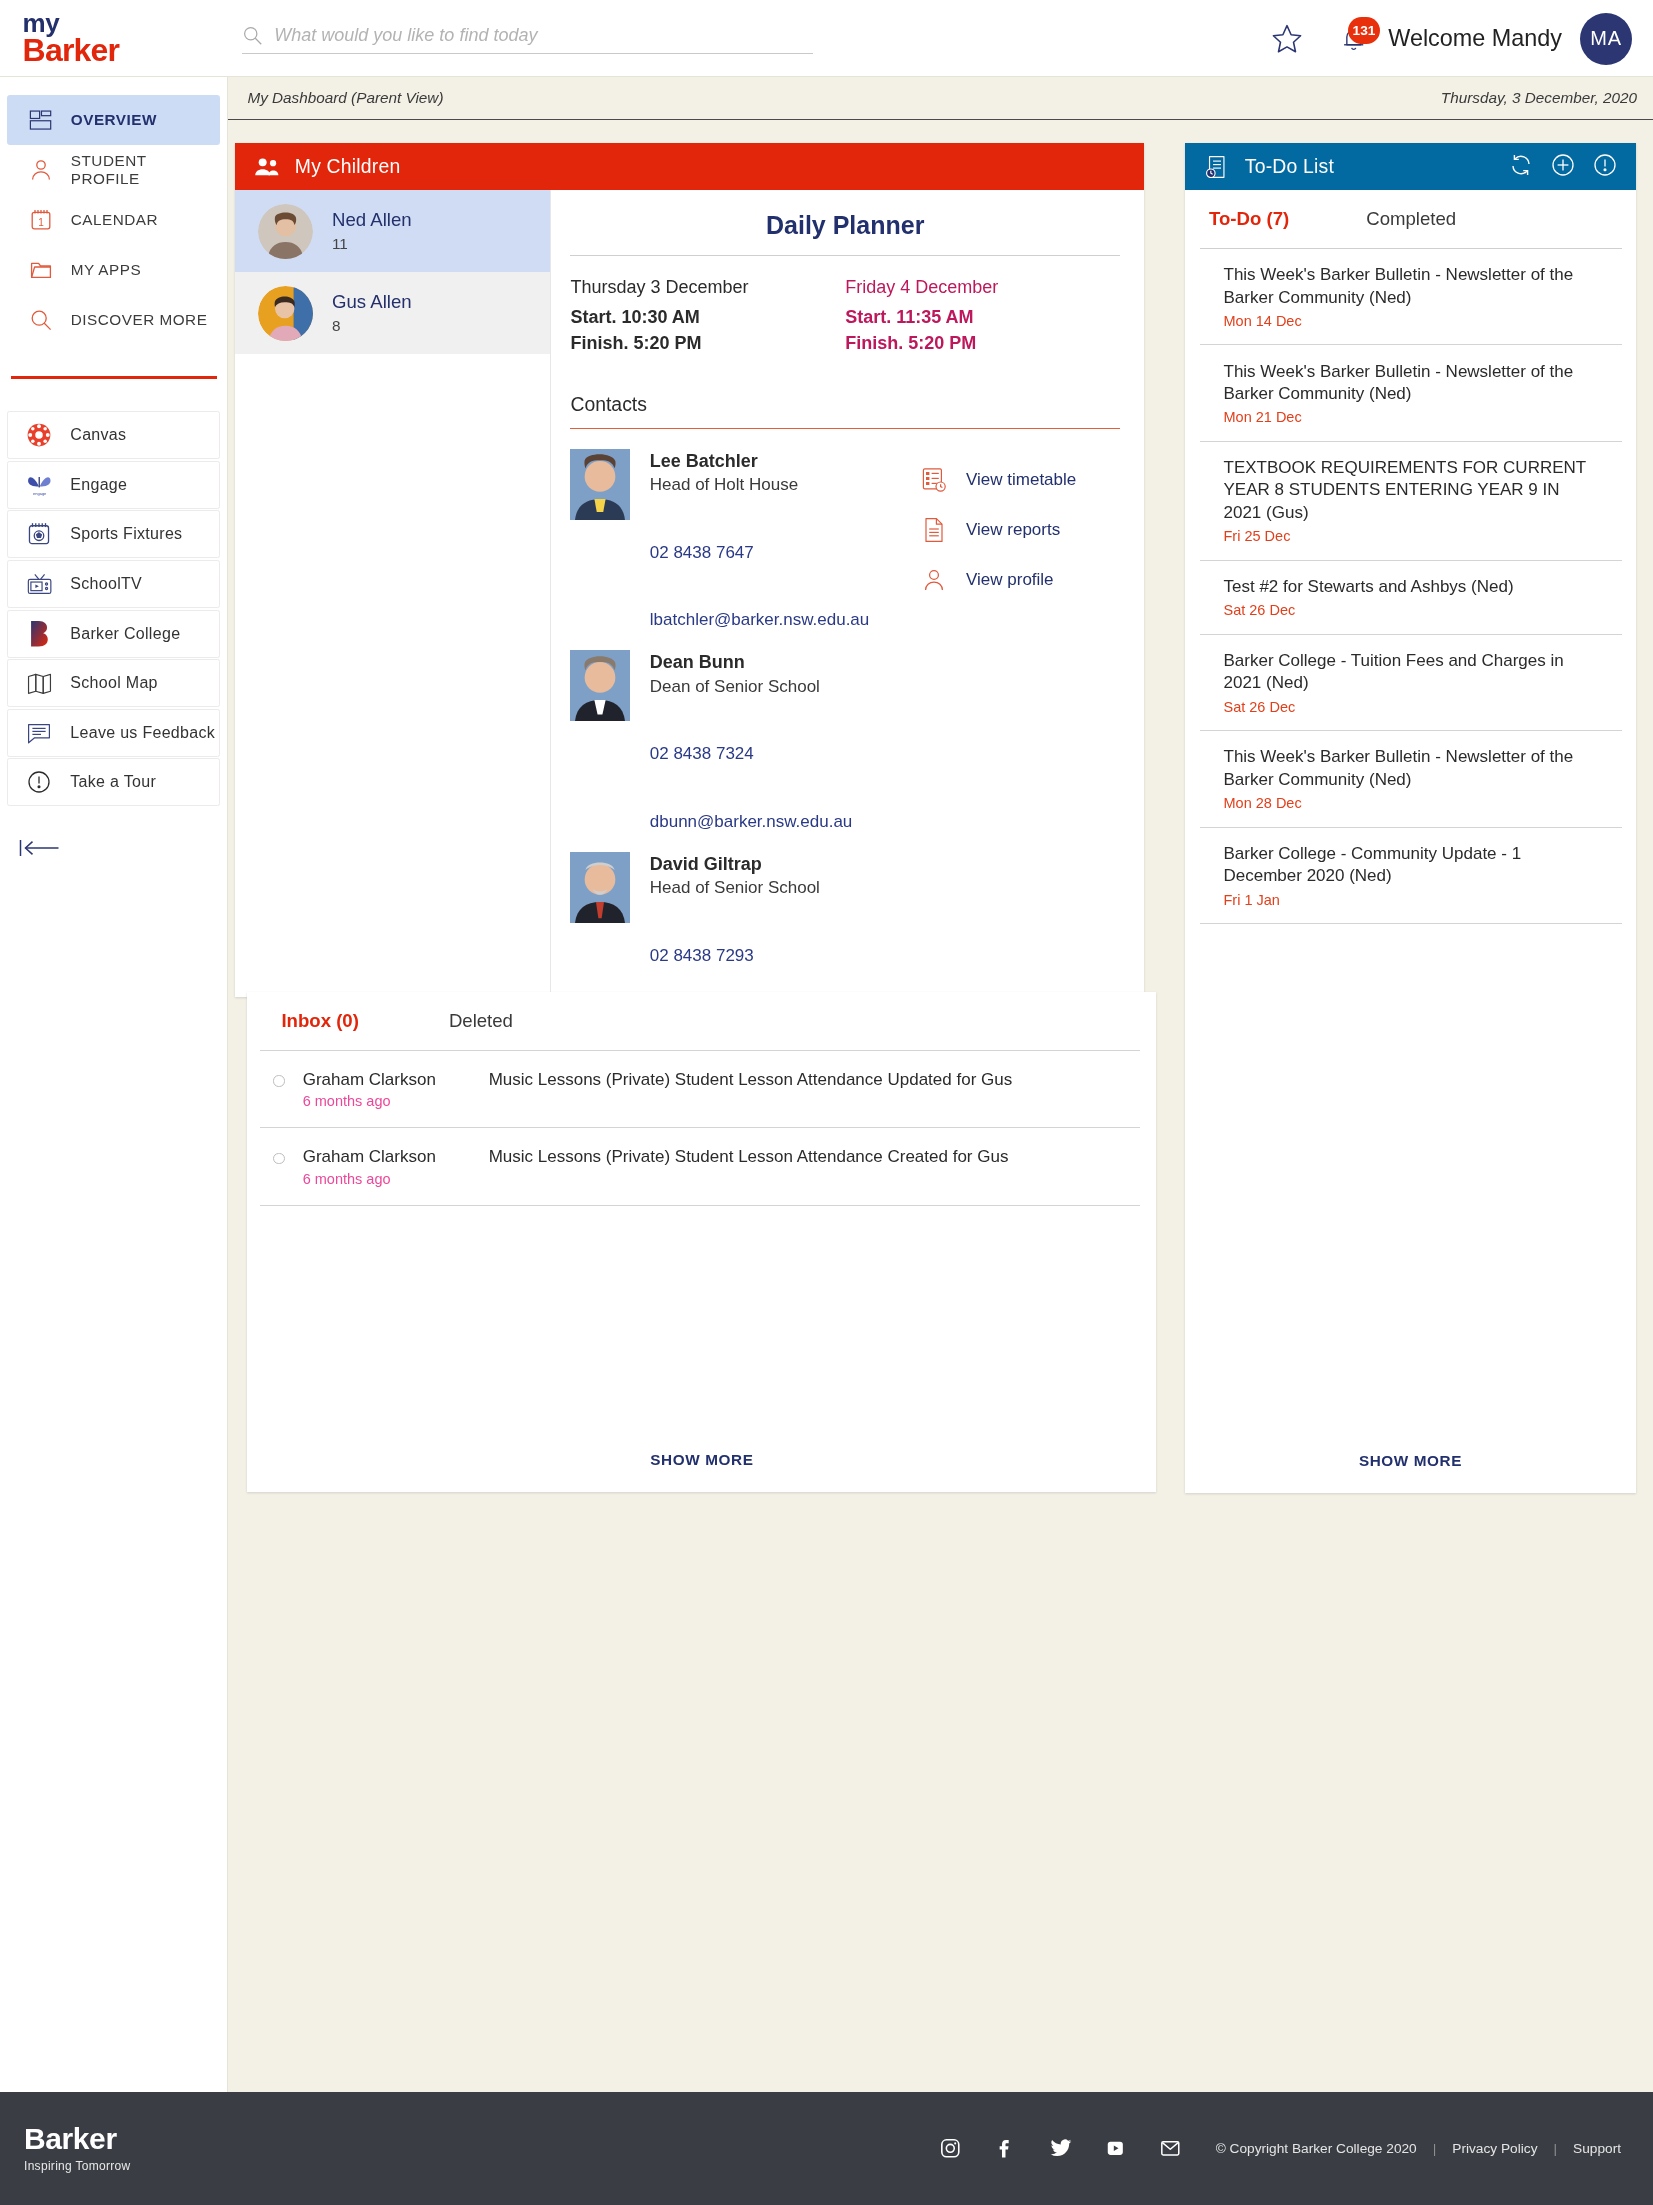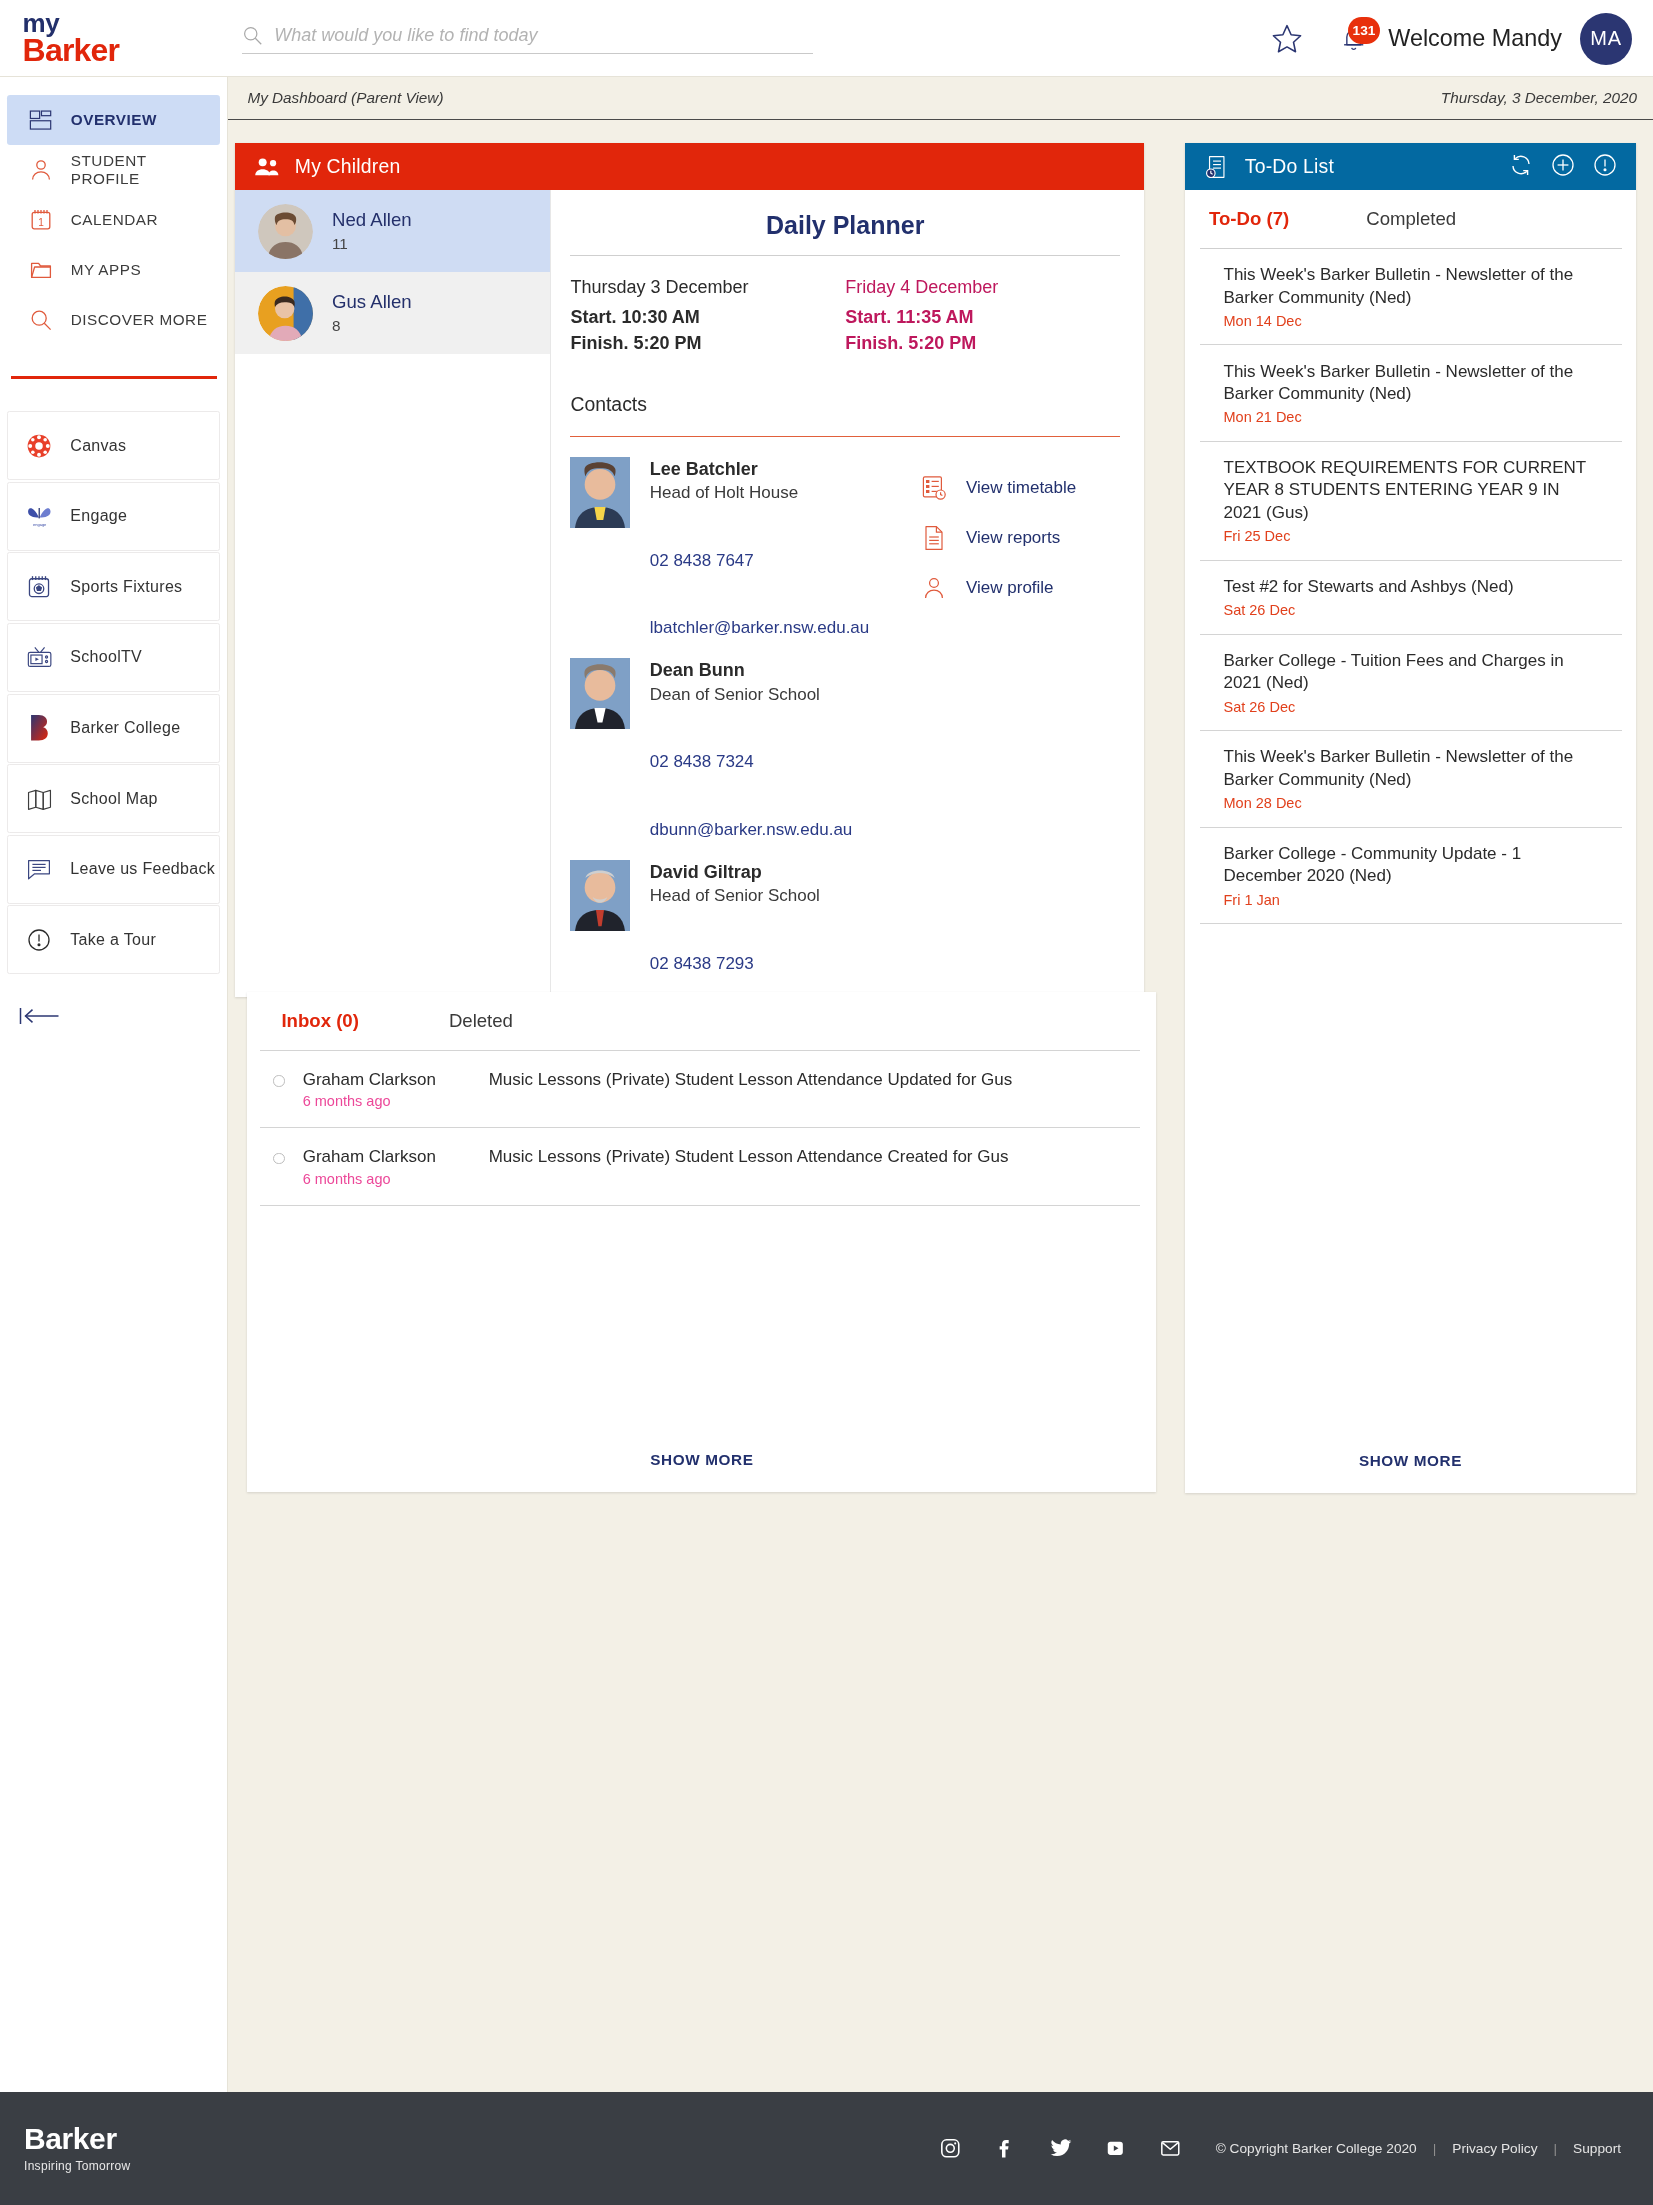--- a/index.html
+++ b/index.html
@@ -58,21 +58,21 @@
     padding-left: 18px; border-radius: 3.2px; cursor: pointer;
   }
   .nav-item.active { background: #cddcf5; }
   .nav-item .ico { width: 31px; flex: 0 0 31px; display: flex; align-items: center; justify-content: center; margin-right: 14.5px; }
   .nav-item .lbl { font-size: 15.3px; letter-spacing: 0.5px; color: #3c3c3c; }
   .nav-item.active .lbl { color: #22306d; font-weight: 700; }
 
   .nav-divider { height: 3.2px; background: #e1260b; margin: 31px 10.5px 32px 10.5px; }
 
   .app-item {
-    display: flex; align-items: center; height: 69px; margin: 0 7.3px 1.6px 7.3px;
+    display: flex; align-items: center; height: 48px; margin: 0 7.3px 1.6px 7.3px;
     border: 0.8px solid #eceaea; border-radius: 2.4px; background: #fff; cursor: pointer;
   }
   .app-item .ico { width: 36px; flex: 0 0 36px; display: flex; align-items: center; justify-content: center; margin-left: 13px; margin-right: 13px; }
   .app-item .lbl { font-size: 16px; color: #333; letter-spacing: 0.3px; }
 
   .collapse-btn { margin: 26px 0 0 18px; width: 57px; height: 32px; display: flex; align-items: center; }
 
   
   .crumbbar {
     position: absolute; left: 228px; top: 77px; width: 1425px; height: 43px;
@@ -105,21 +105,21 @@
   .child-year { font-size: 15.3px; color: #444; }
 
   .planner-col { flex: 1; padding: 21px 24px 0 19.4px; }
   .planner-title { text-align: center; font-size: 25px; color: #22306d; font-weight: 600; padding-bottom: 14.5px; border-bottom: 0.8px solid #cfcfcf; }
   .days { display: flex; padding-top: 21px; }
   .day { width: 50%; }
   .day .d-title { font-size: 18px; color: #2b2b2b; margin-bottom: 6.5px; }
   .day .d-line { font-size: 18px; color: #2b2b2b; font-weight: 700; line-height: 1.45; }
   .day.next .d-title, .day.next .d-line { color: #be185d; }
 
-  .contacts-hd { margin-top: 37px; font-size: 19.4px; color: #2b2b2b; padding-bottom: 20px; border-bottom: 1.6px solid #e1603b; }
+  .contacts-hd { margin-top: 37px; font-size: 19.4px; color: #2b2b2b; padding-bottom: 12px; border-bottom: 1.6px solid #e1603b; }
   .contacts-wrap { display: flex; padding-top: 19.4px; }
   .contacts-list { flex: 1; }
   .contact { display: flex; margin-bottom: 18px; }
   .contact-pic { width: 60px; height: 71px; margin-right: 19.4px; flex: 0 0 60px; overflow: hidden; background: #7f9fc4; }
   .contact-name { font-size: 18px; font-weight: 700; color: #2b2b2b; line-height: 1.35; }
   .contact-role { font-size: 17px; color: #3a3a3a; line-height: 1.4; }
   .contact-phone, .contact-email { font-size: 17px; color: #2a3a86; line-height: 1.4; margin-top: 44px; }
   .quick-links { width: 202px; padding-top: 6.5px; }
   .qlink { display: flex; align-items: center; height: 50px; cursor: pointer; }
   .qlink .q-ico { width: 32px; margin-right: 16px; display: flex; align-items: center; justify-content: center; }

